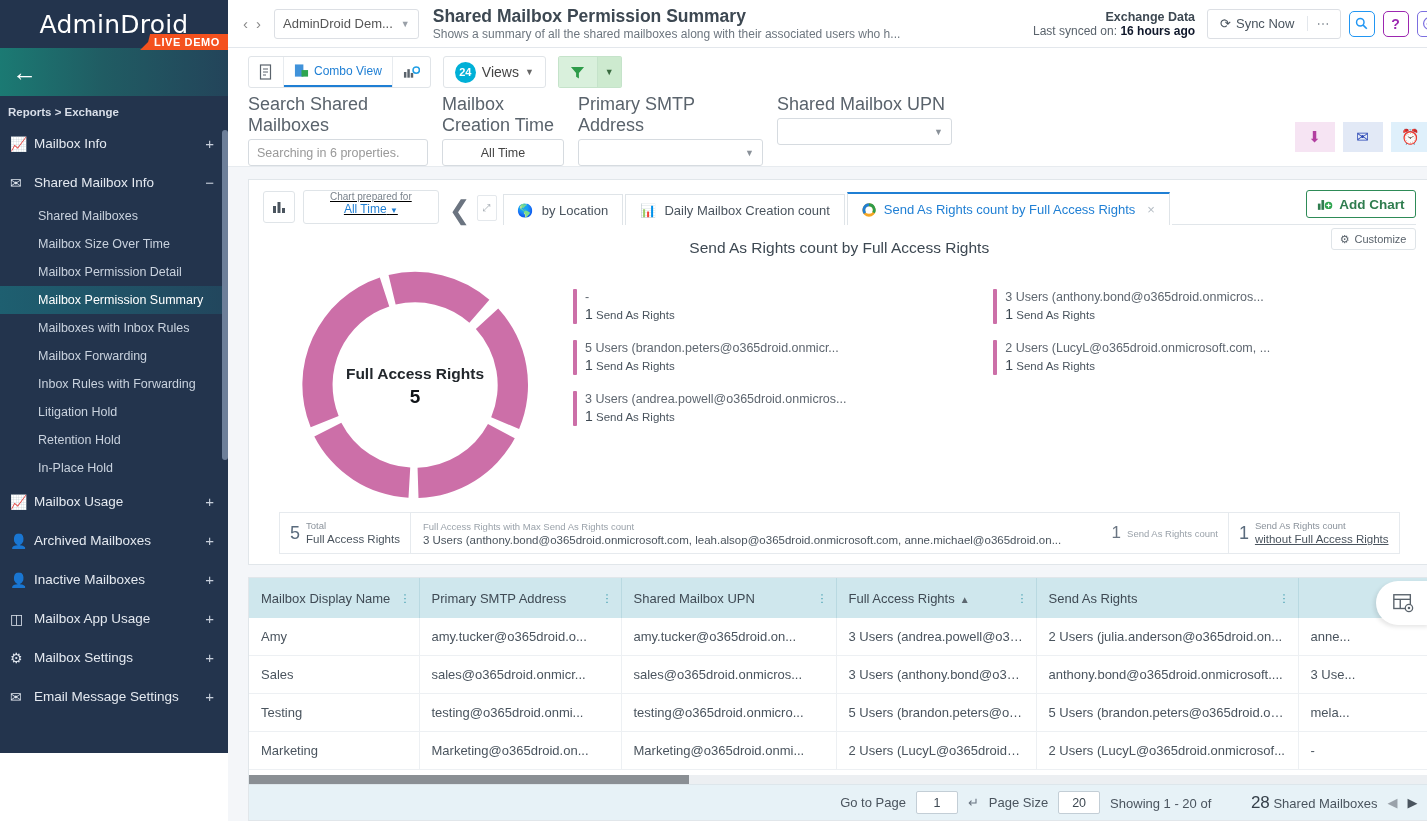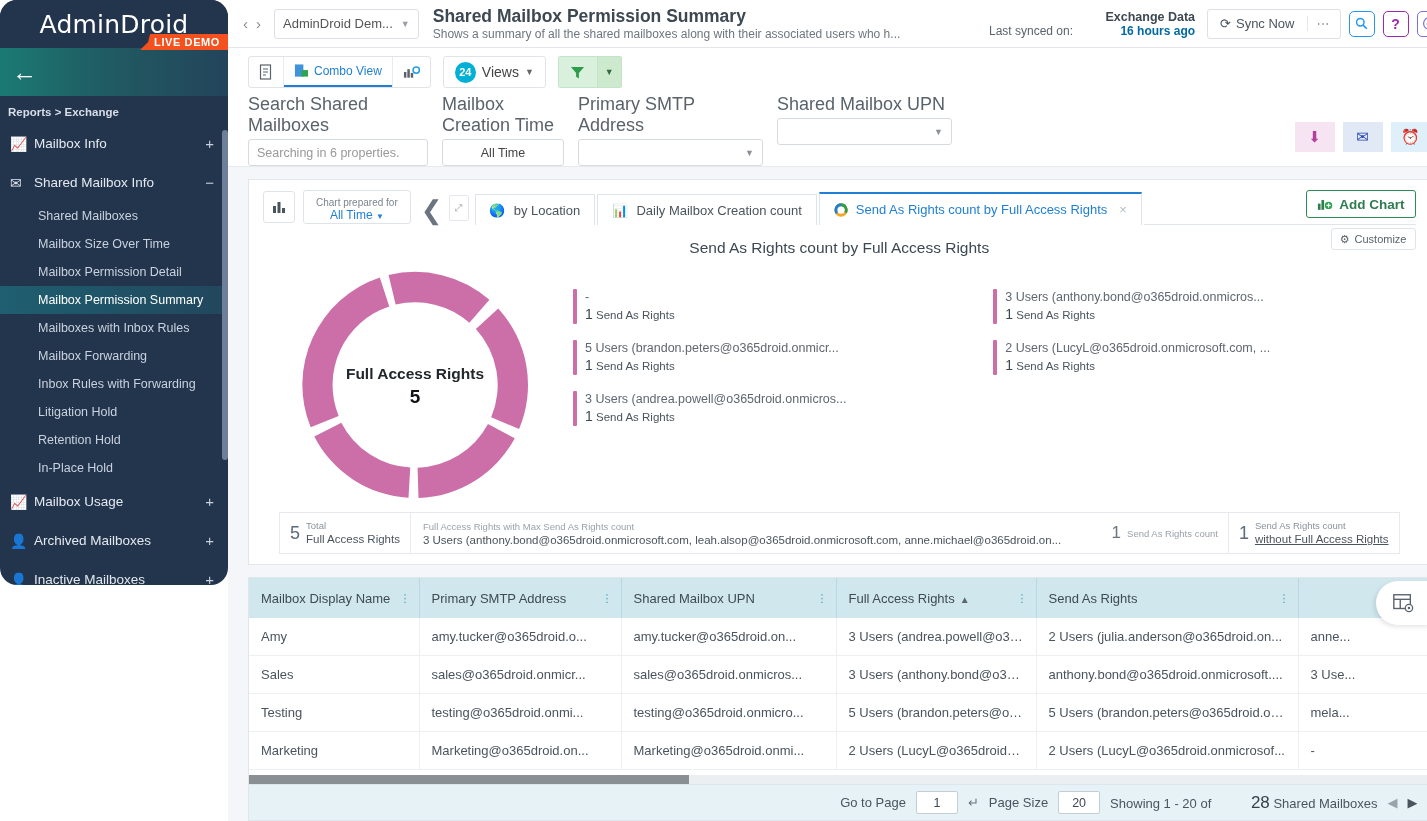--- a/index.html
+++ b/index.html
@@ -5,26 +5,25 @@
   * { box-sizing: border-box; margin: 0; padding: 0; }
   html, body {
     width: 1427px; height: 821px;
     font-family: "Liberation Sans", sans-serif;
     background: #ffffff; overflow: hidden;
   }
   body { display: flex; }
 
   
   .sidebar {
-    width: 228px; height: 585px;
+    width: 228px; height: 753px;
     background: #23344d;
     flex: 0 0 228px;
     position: relative;
     overflow: hidden;
-    border-radius: 17px;
   }
   .brand {
     height: 48px; background: #23344d;
     display: flex; align-items: center; justify-content: center;
     position: relative;
   }
   .brand-text {
     color: #ffffff; font-size: 25px; letter-spacing: .2px;
     font-family: "DejaVu Sans", sans-serif; font-weight: 400;
   }
@@ -86,21 +85,21 @@
     height: 30px; padding: 0 8px; font-size: 13px; color: #555;
     margin-left: 4px; cursor: pointer;
   }
   .tenant .caret { color: #9aa0a8; font-size: 9px; }
   .titleblock { margin-left: 14px; flex: 1; }
   .pagetitle { font-size: 17.5px; color: #3d4852; font-weight: 600; line-height: 20px; }
   .pagesub { font-size: 12px; color: #6d767f; line-height: 16px; }
   .syncblock { text-align: right; margin-right: 12px; }
   .syncblock .l1 { font-size: 12.5px; color: #3d4852; font-weight: bold; }
   .syncblock .l2 { font-size: 12px; color: #5a636c; }
-  .syncblock .l2 b { color: #0369a1; margin-left: 44px; }
+  .syncblock .l2 b { color: #0f172a; }
   .syncbtn {
     display: flex; align-items: center; border: 1px solid #dcdfe4; border-radius: 3px;
     height: 30px; font-size: 13px; color: #4a545e; overflow: hidden;
   }
   .syncbtn .sn { padding: 0 12px; display: flex; align-items: center; gap: 5px; cursor: pointer; }
   .syncbtn .dots { border-left: 1px solid #e3e7ec; padding: 0 9px; color: #7b848d; cursor: pointer; letter-spacing:1px; }
   .iconbtn {
     width: 26px; height: 26px; border-radius: 5px;
     display: flex; align-items: center; justify-content: center;
     font-size: 14px; font-weight: bold; margin-left: 8px; cursor: pointer;
@@ -167,22 +166,22 @@
     flex: 0 0 386px; display: flex; flex-direction: column; position: relative;
   }
   .chart-tabrow { display: flex; align-items: flex-end; padding: 10px 14px 0 14px; position: relative; }
   .chart-ico-btn {
     width: 32px; height: 32px; border: 1px solid #dfe4e8; border-radius: 3px;
     display: flex; align-items: center; justify-content: center; cursor: pointer;
     margin-bottom: 2px;
   }
   .prepared {
     border: 1px solid #dfe4e8; border-radius: 3px; height: 34px; margin-left: 8px;
-    display: flex; flex-direction: column; align-items: center; justify-content: flex-end;
-    padding: 0 12px; margin-bottom: 1px; cursor: pointer;
+    display: flex; flex-direction: column; align-items: center; justify-content: flex-start;
+    padding: 0 26px; margin-bottom: 1px; cursor: pointer; text-decoration: underline;
   }
   .prepared .p1 { font-size: 10px; color: #7b848d; line-height: 12px; }
   .prepared .p2 { font-size: 12px; color: #1f7fd4; line-height: 13px; }
   .chev-prev { font-size: 26px; color: #6b7480; margin: 0 6px 2px 10px; cursor: pointer; line-height: 26px; }
   .expand-btn {
     width: 20px; height: 26px; border: 1px solid #e4e8ec; border-radius: 2px;
     display: flex; align-items: center; justify-content: center;
     font-size: 10px; color: #9aa2aa; margin: 0 6px 4px 0; cursor: pointer;
   }
   .ctab {

